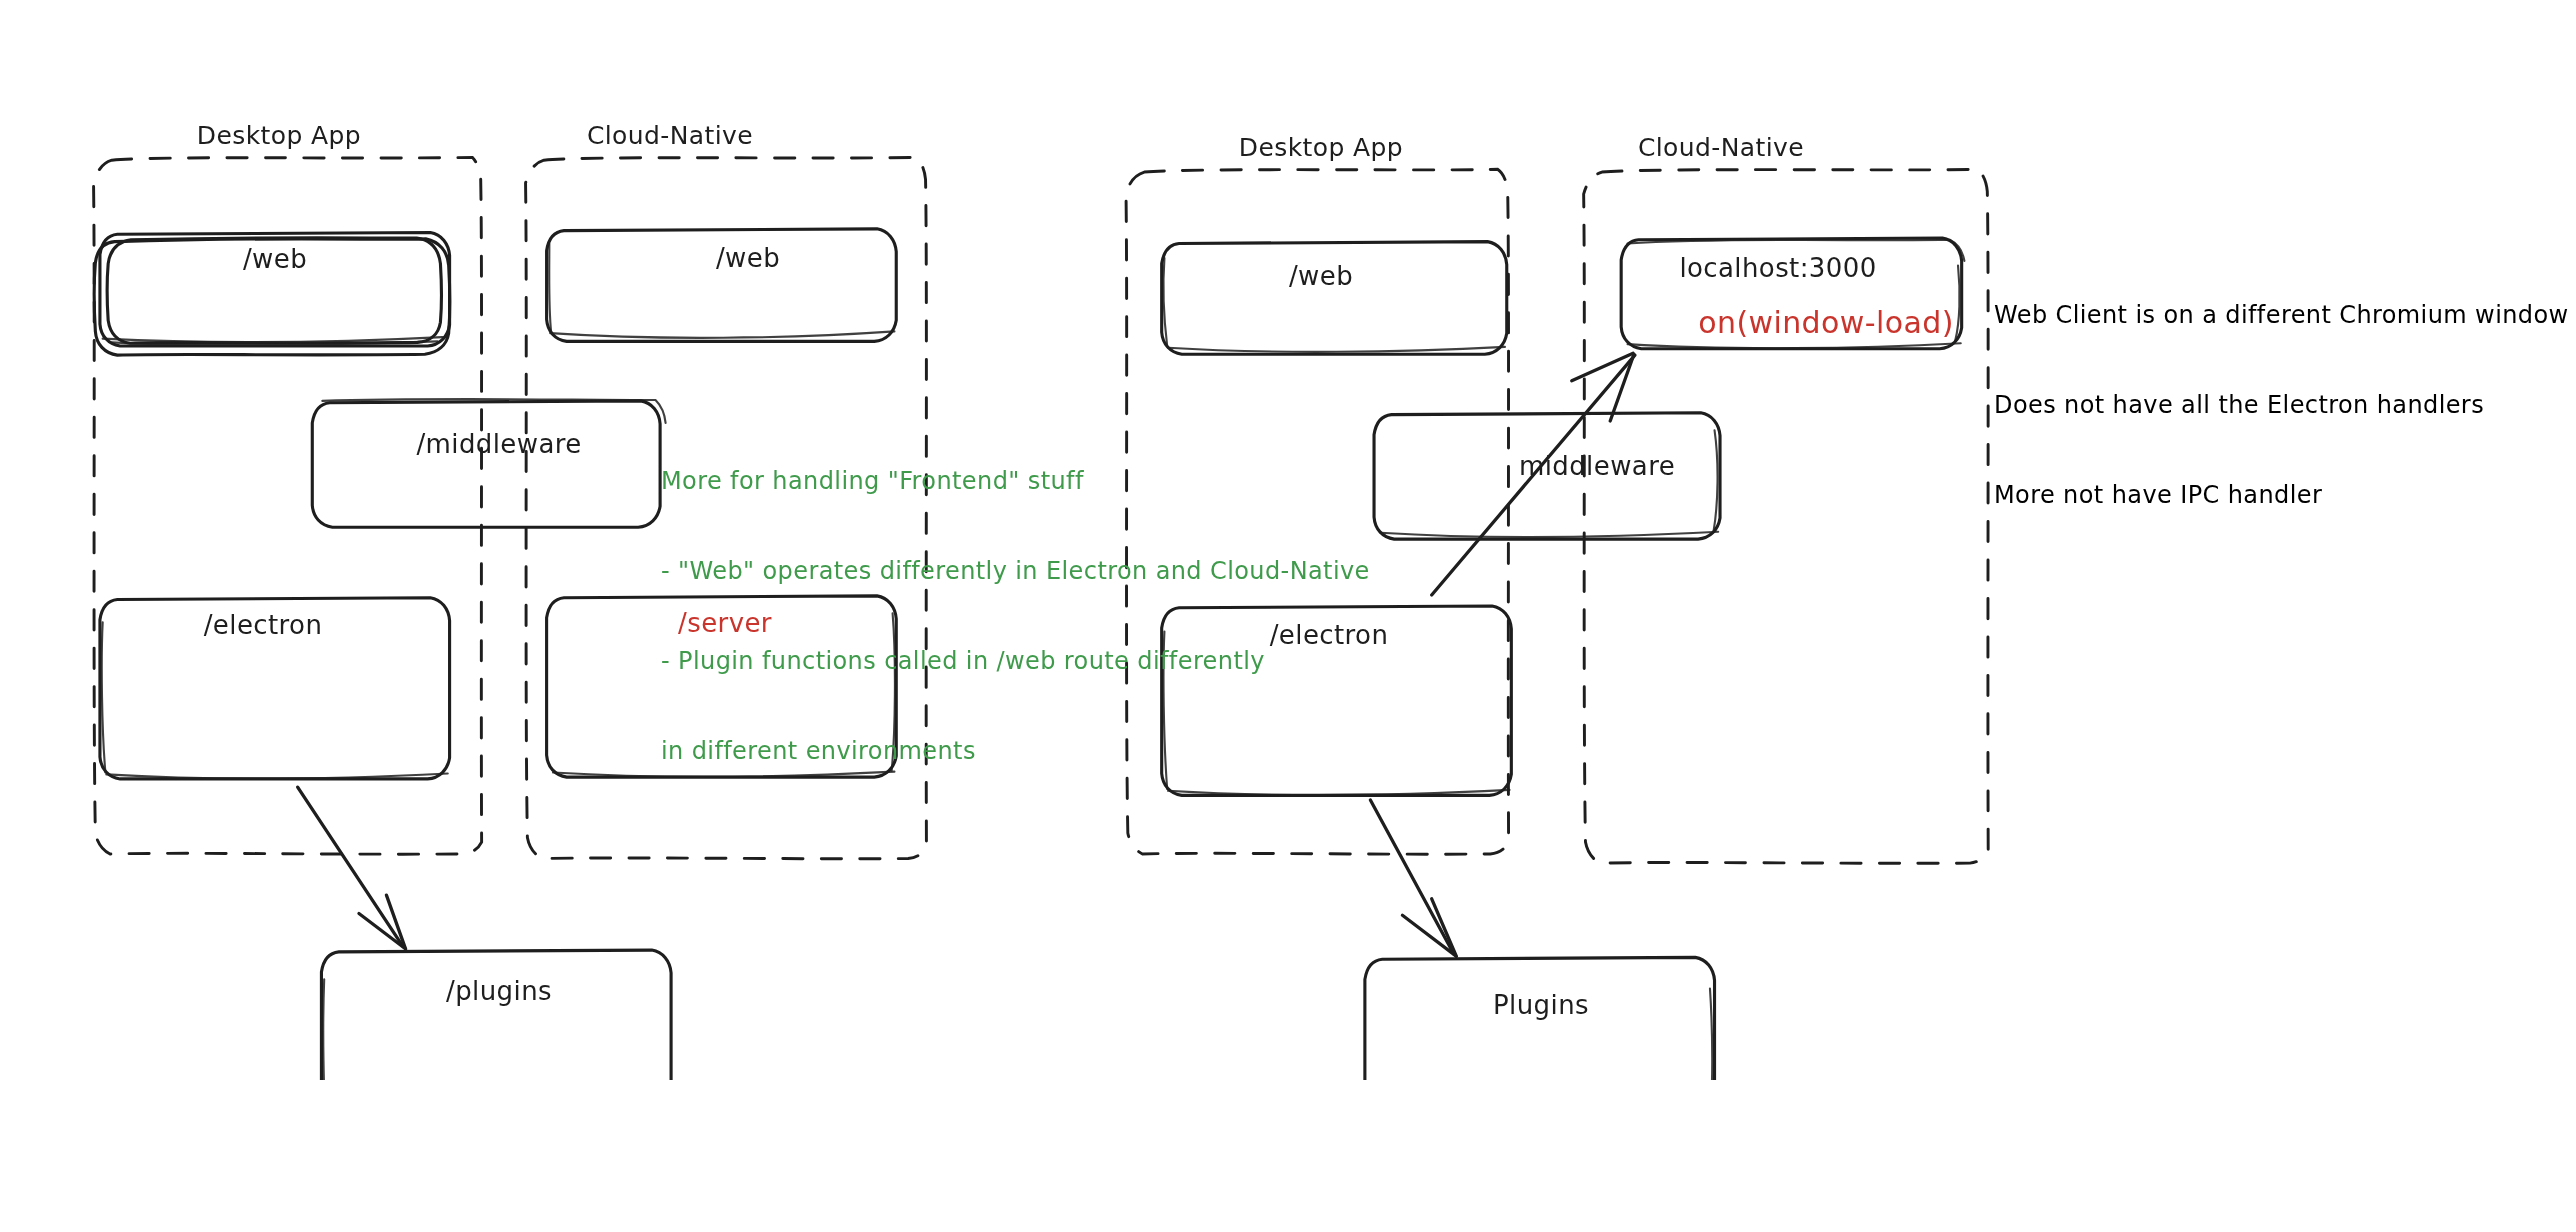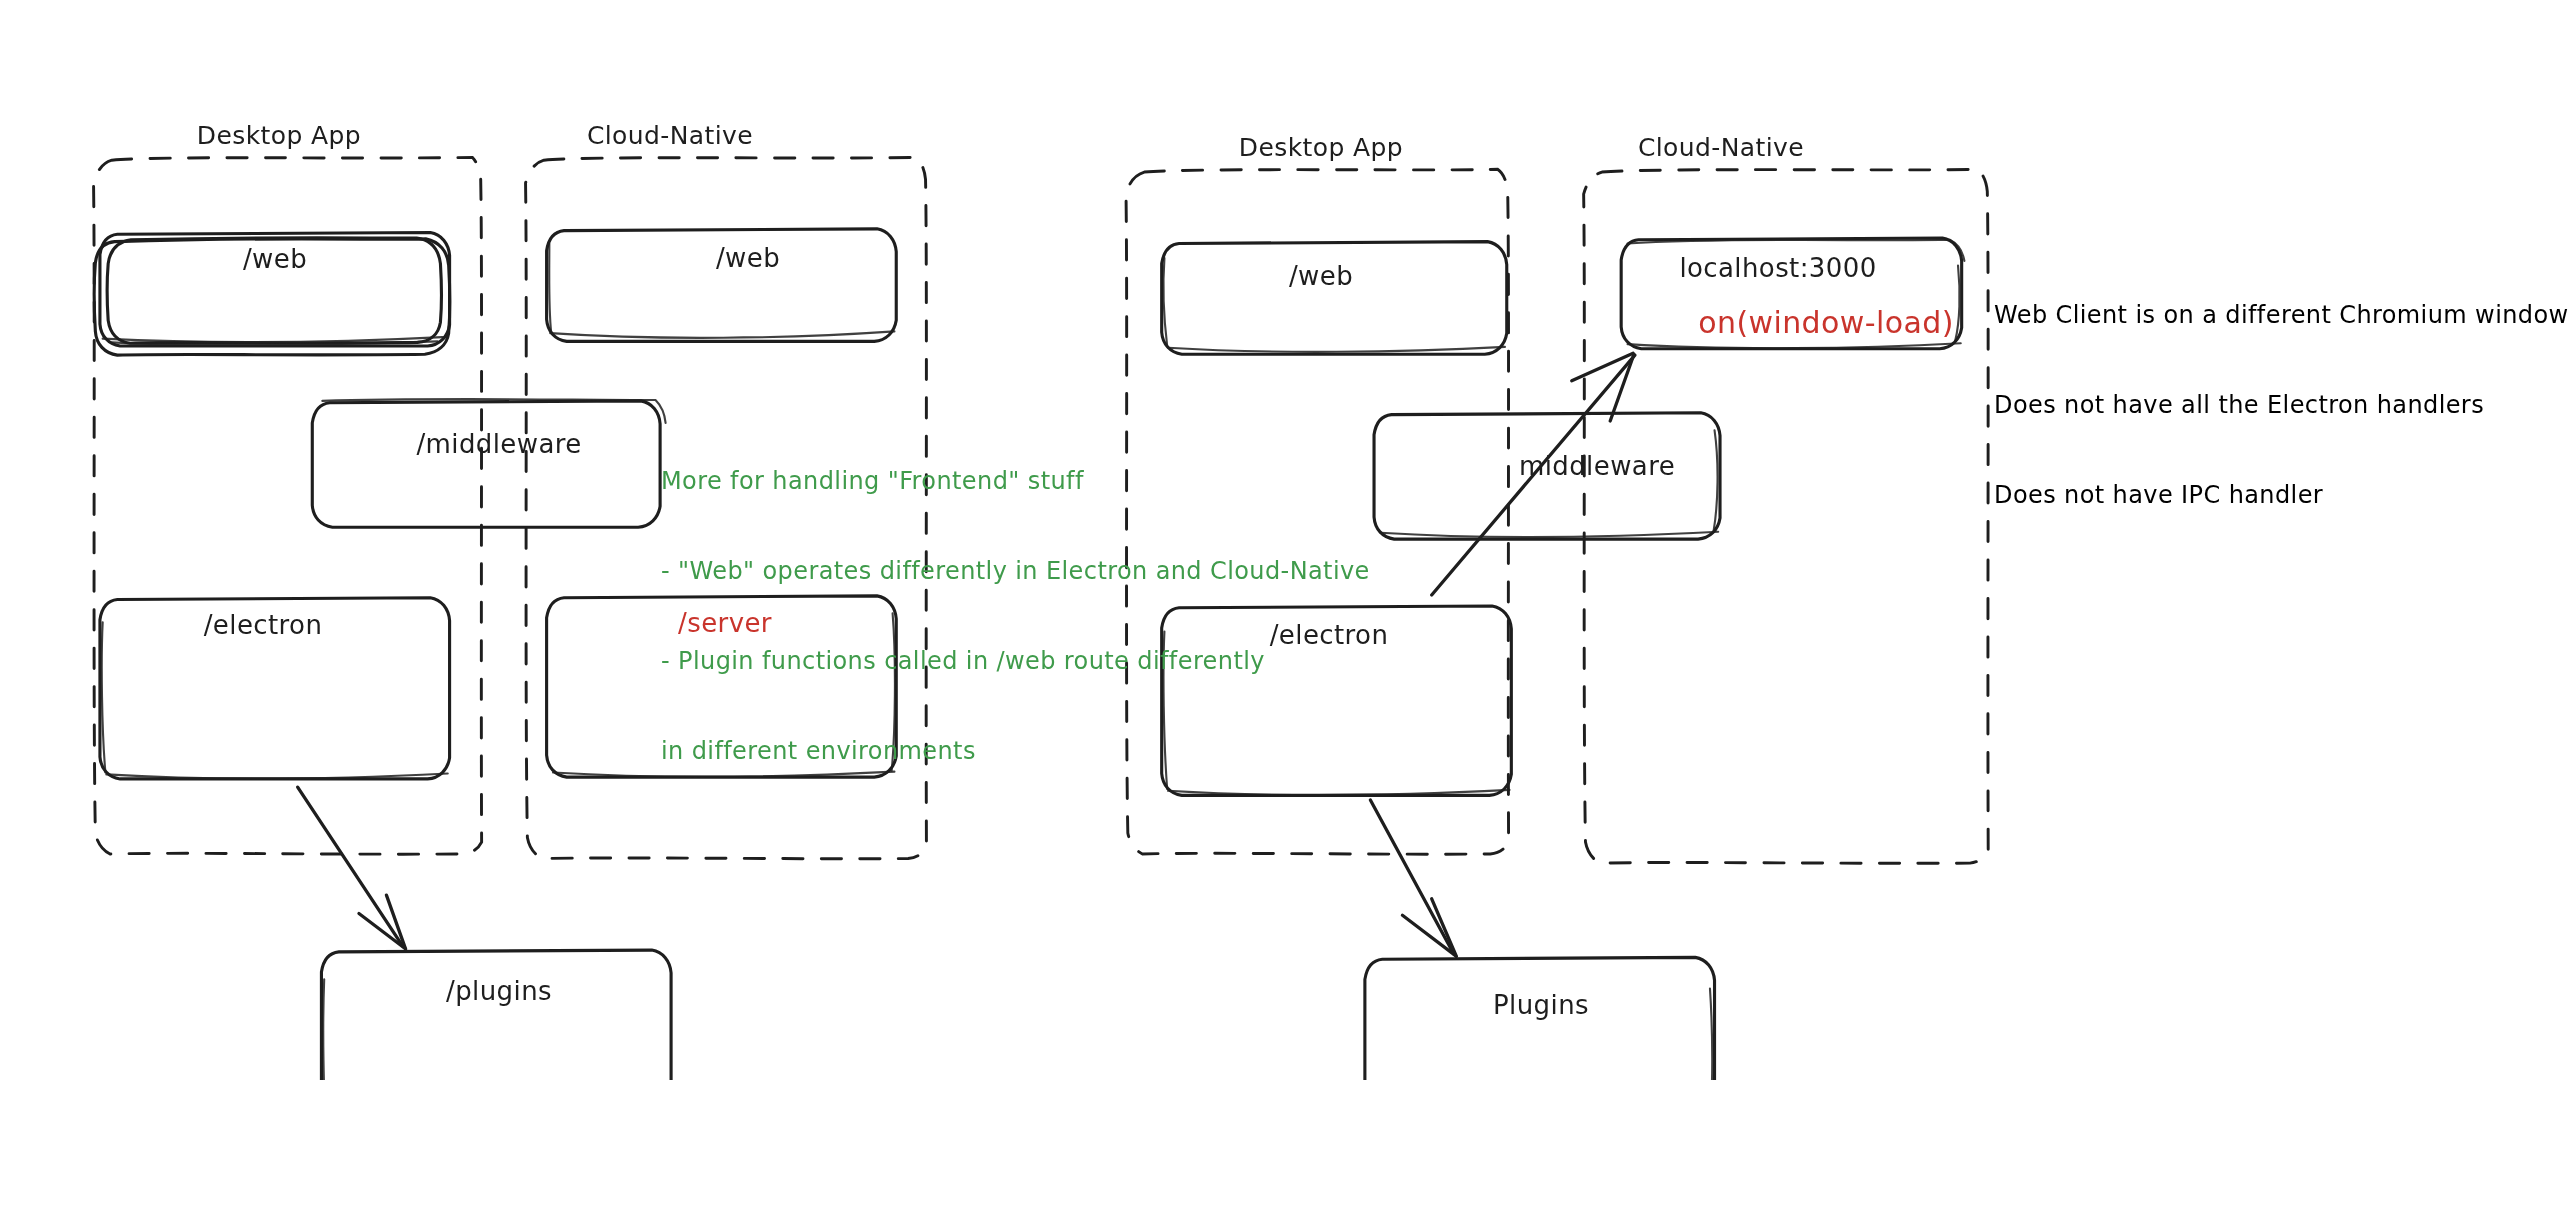--- a/index.html
+++ b/index.html
@@ -276,17 +276,17 @@
   <div class="txt note green" style="left:661px; top:406px;">
     <span class="note-line">More for handling "Frontend" stuff</span>
     <span class="note-line">- "Web" operates differently in Electron and Cloud-Native</span>
     <span class="note-line">- Plugin functions called in /web route differently</span>
     <span class="note-line">in different environments</span>
   </div>
 
   <div class="txt note red" style="left:1994px; top:240px;">
     <span class="note-line">Web Client is on a different Chromium window</span>
     <span class="note-line">Does not have all the Electron handlers</span>
-    <span class="note-line">Does not have IPC handler</span>
+    <span class="note-line">More not have IPC handler</span>
   </div>
 
 </div>
 
 
 </body></html>

